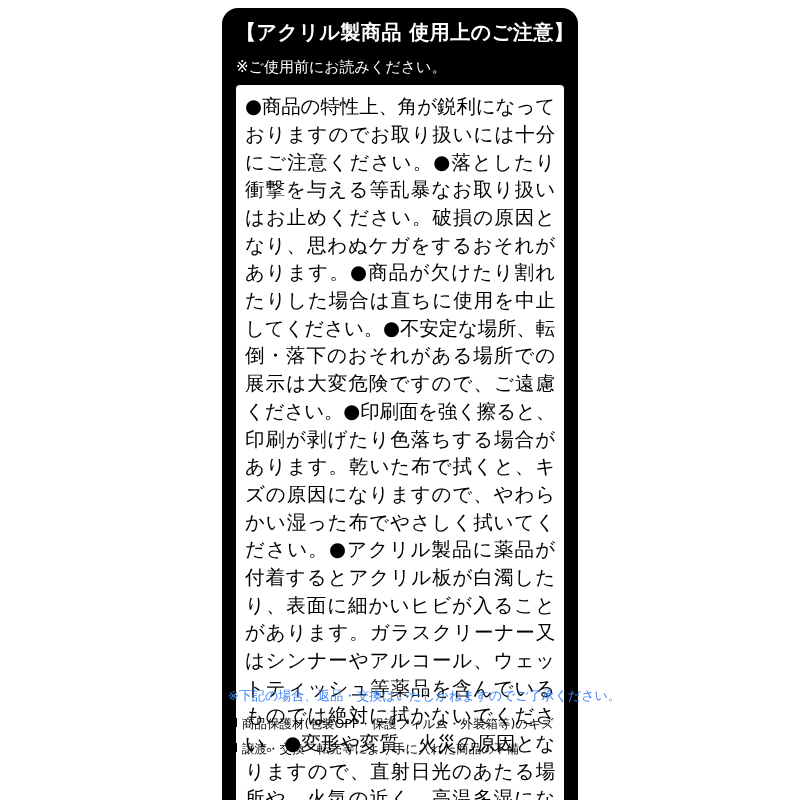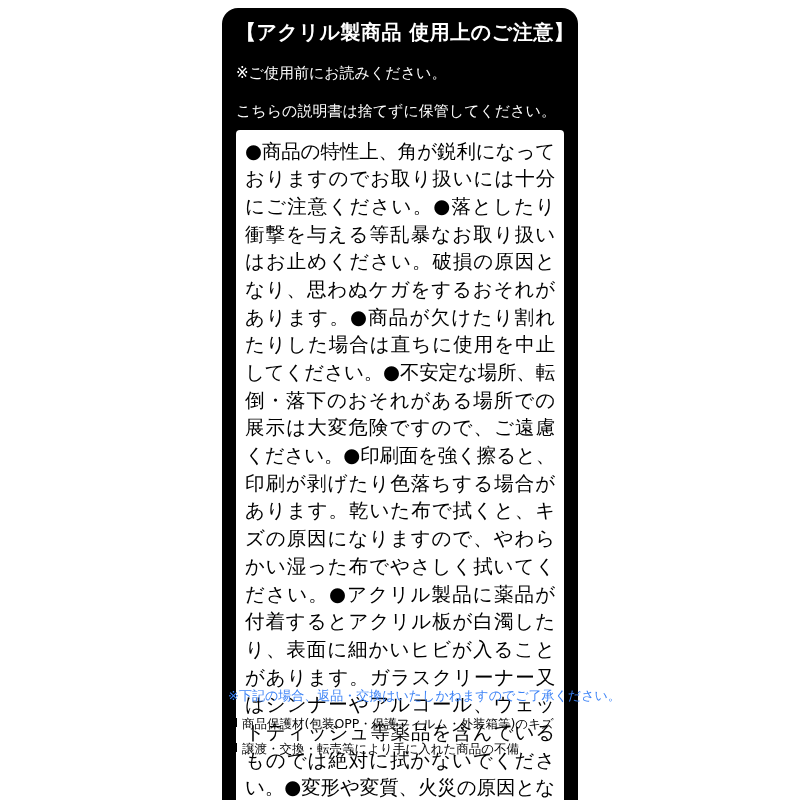--- a/index.html
+++ b/index.html
@@ -35,21 +35,21 @@
     font-size: 20px;
     line-height: 1.25;
     font-weight: bold;
     letter-spacing: 0.5px;
     white-space: nowrap;
   }
   .notice-sub {
     color: #ffffff;
     font-size: 15px;
     line-height: 1.35;
-    margin-top: 18px;
+    margin-top: 12px;
     letter-spacing: 0px;
   }
   .body-box {
     margin-top: 8px;
     background: #ffffff;
     color: #000000;
     border-radius: 4px;
     padding: 8px 9px 9px 9px;
     font-size: 19.5px;
     line-height: 1.42;
@@ -92,21 +92,20 @@
   }
 </style>
 </head>
 <body>
 
 <div class="page">
 
   <div class="notice-card">
     <div class="notice-title">【アクリル製商品 使用上のご注意】</div>
     <div class="notice-sub">※ご使用前にお読みください。</div>
-    <div class="notice-sub">こちらの説明書は捨てずに保管してください。</div>
     <div class="body-box">●商品の特性上、角が鋭利になっておりますのでお取り扱いには十分にご注意ください。●落としたり衝撃を与える等乱暴なお取り扱いはお止めください。破損の原因となり、思わぬケガをするおそれがあります。●商品が欠けたり割れたりした場合は直ちに使用を中止してください。●不安定な場所、転倒・落下のおそれがある場所での展示は大変危険ですので、ご遠慮ください。●印刷面を強く擦ると、印刷が剥げたり色落ちする場合があります。乾いた布で拭くと、キズの原因になりますので、やわらかい湿った布でやさしく拭いてください。●アクリル製品に薬品が付着するとアクリル板が白濁したり、表面に細かいヒビが入ることがあります。ガラスクリーナー又はシンナーやアルコール、ウェットティッシュ等薬品を含んでいるものでは絶対に拭かないでください。●変形や変質、火災の原因となりますので、直射日光のあたる場所や、火気の近く、高温多湿になる場所での使用・保管はおやめください。</div>
   </div>
 
   <div class="footer">
     <div class="footer-lead">※下記の場合、返品・交換はいたしかねますのでご了承ください。</div>
     <div class="footer-list">
       <div class="footer-item">
         <span class="sq"></span>
         <span>商品保護材(包装OPP・保護フィルム・外装箱等)のキズ</span>
       </div>

